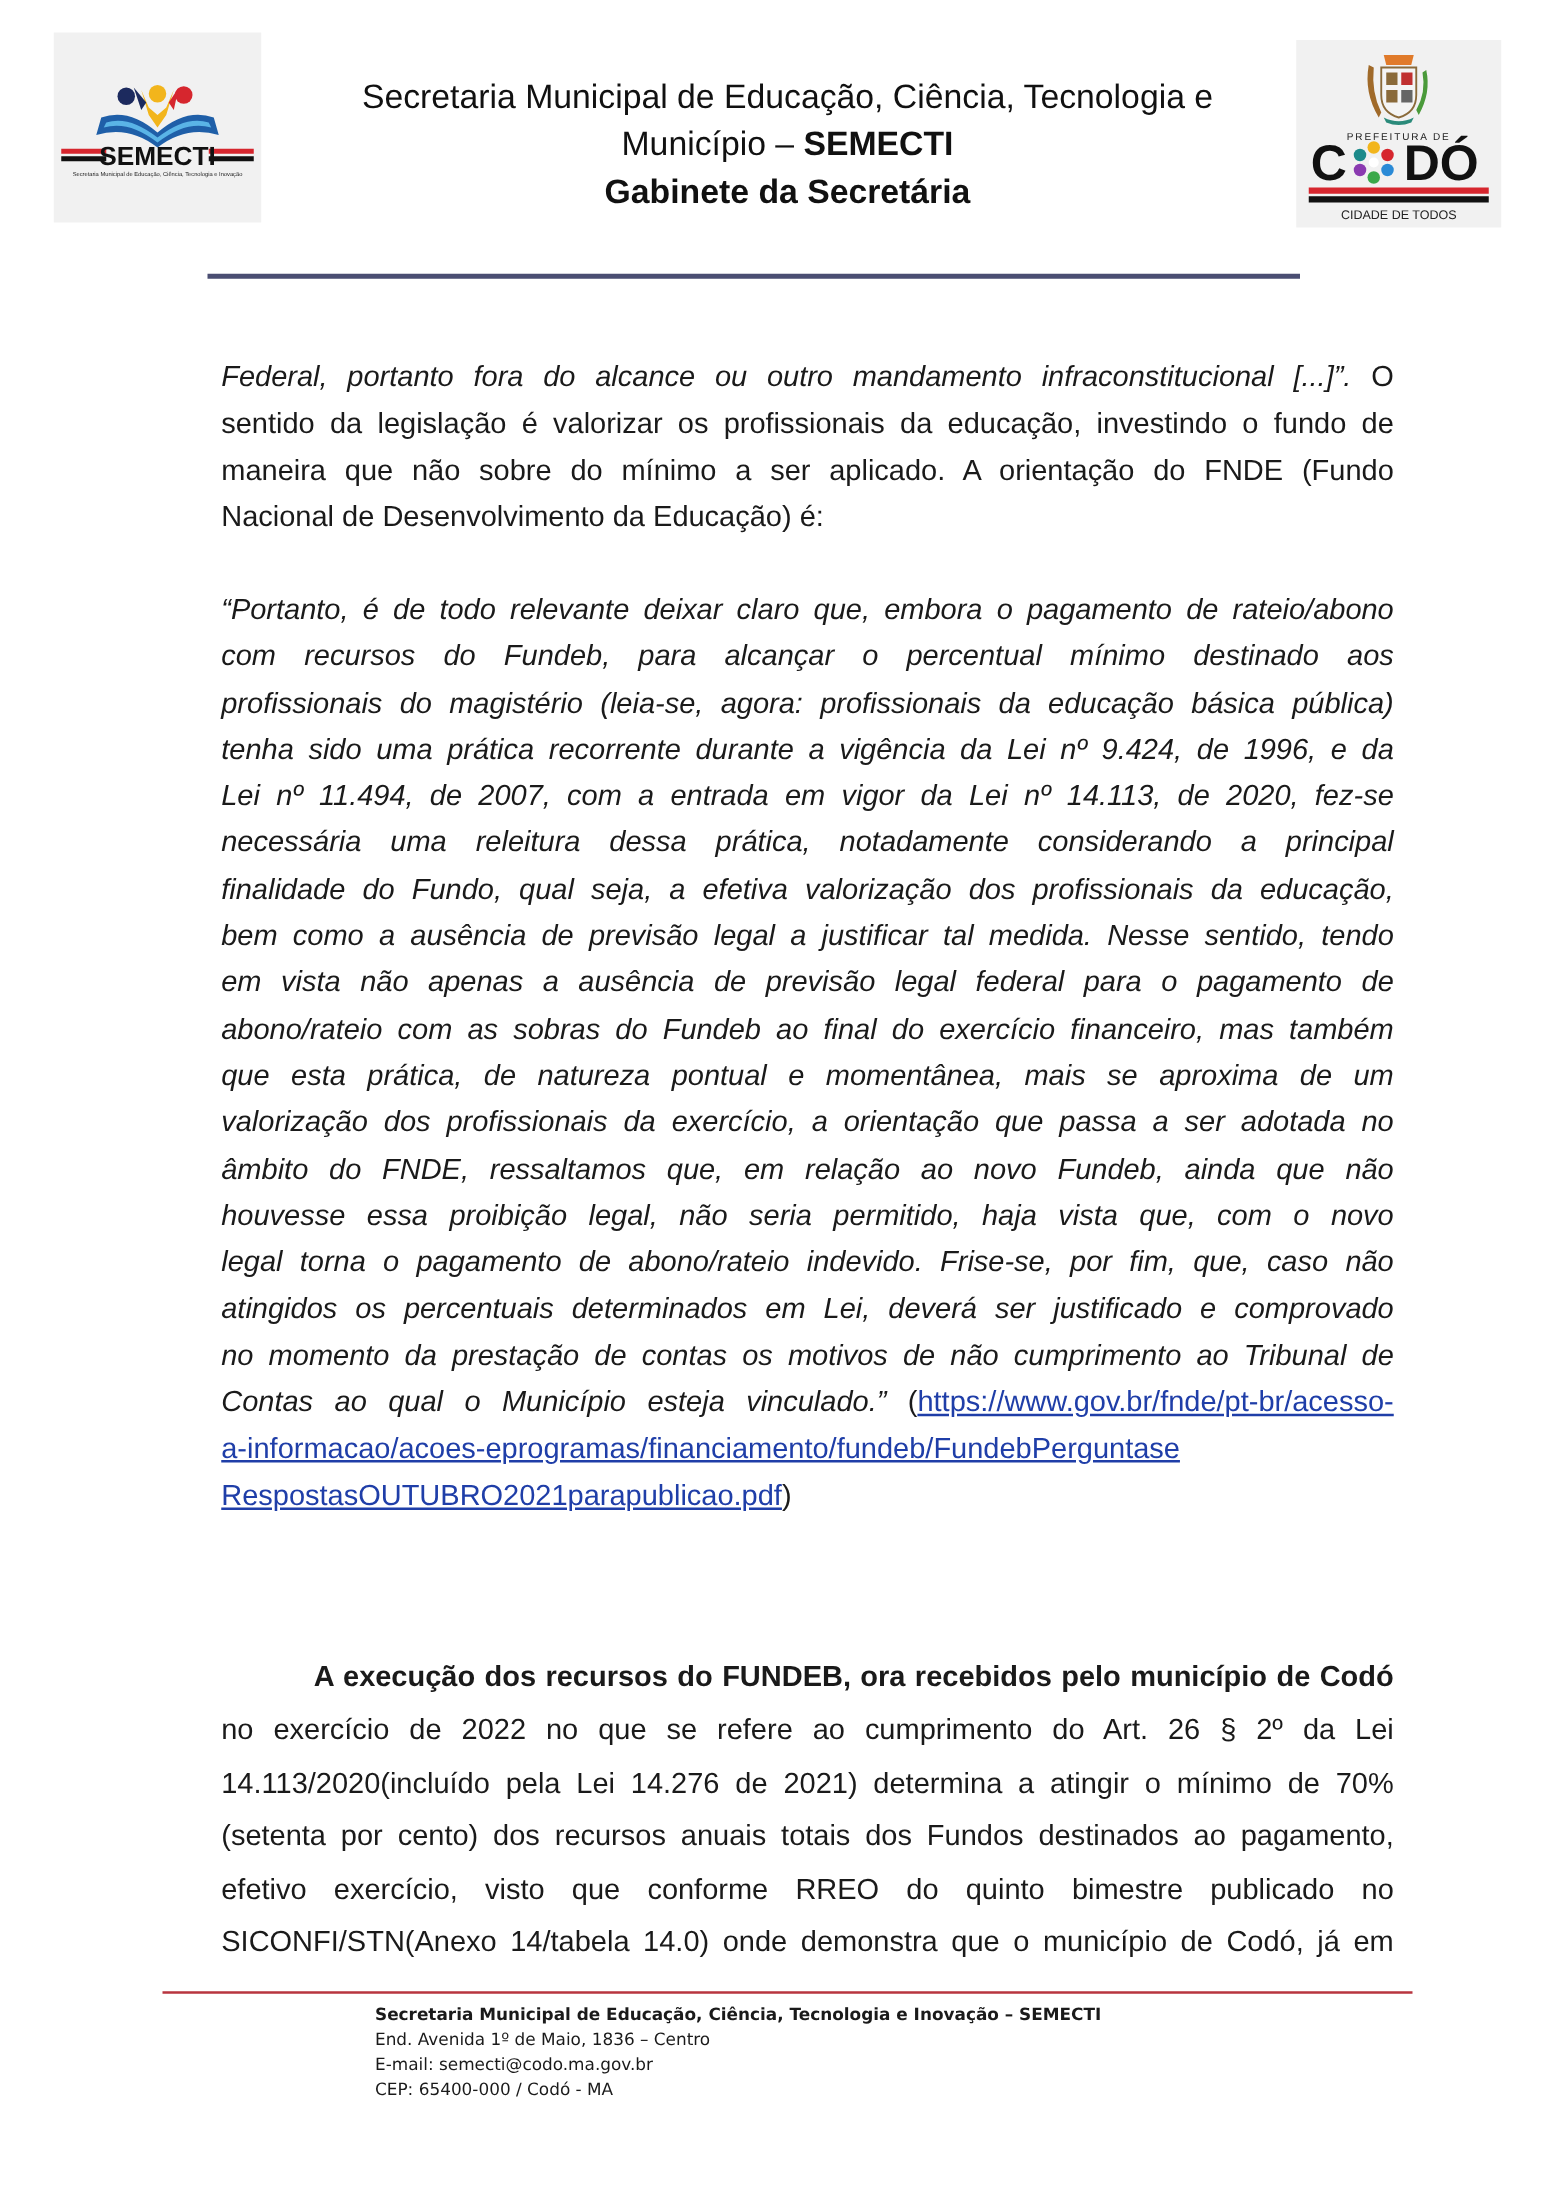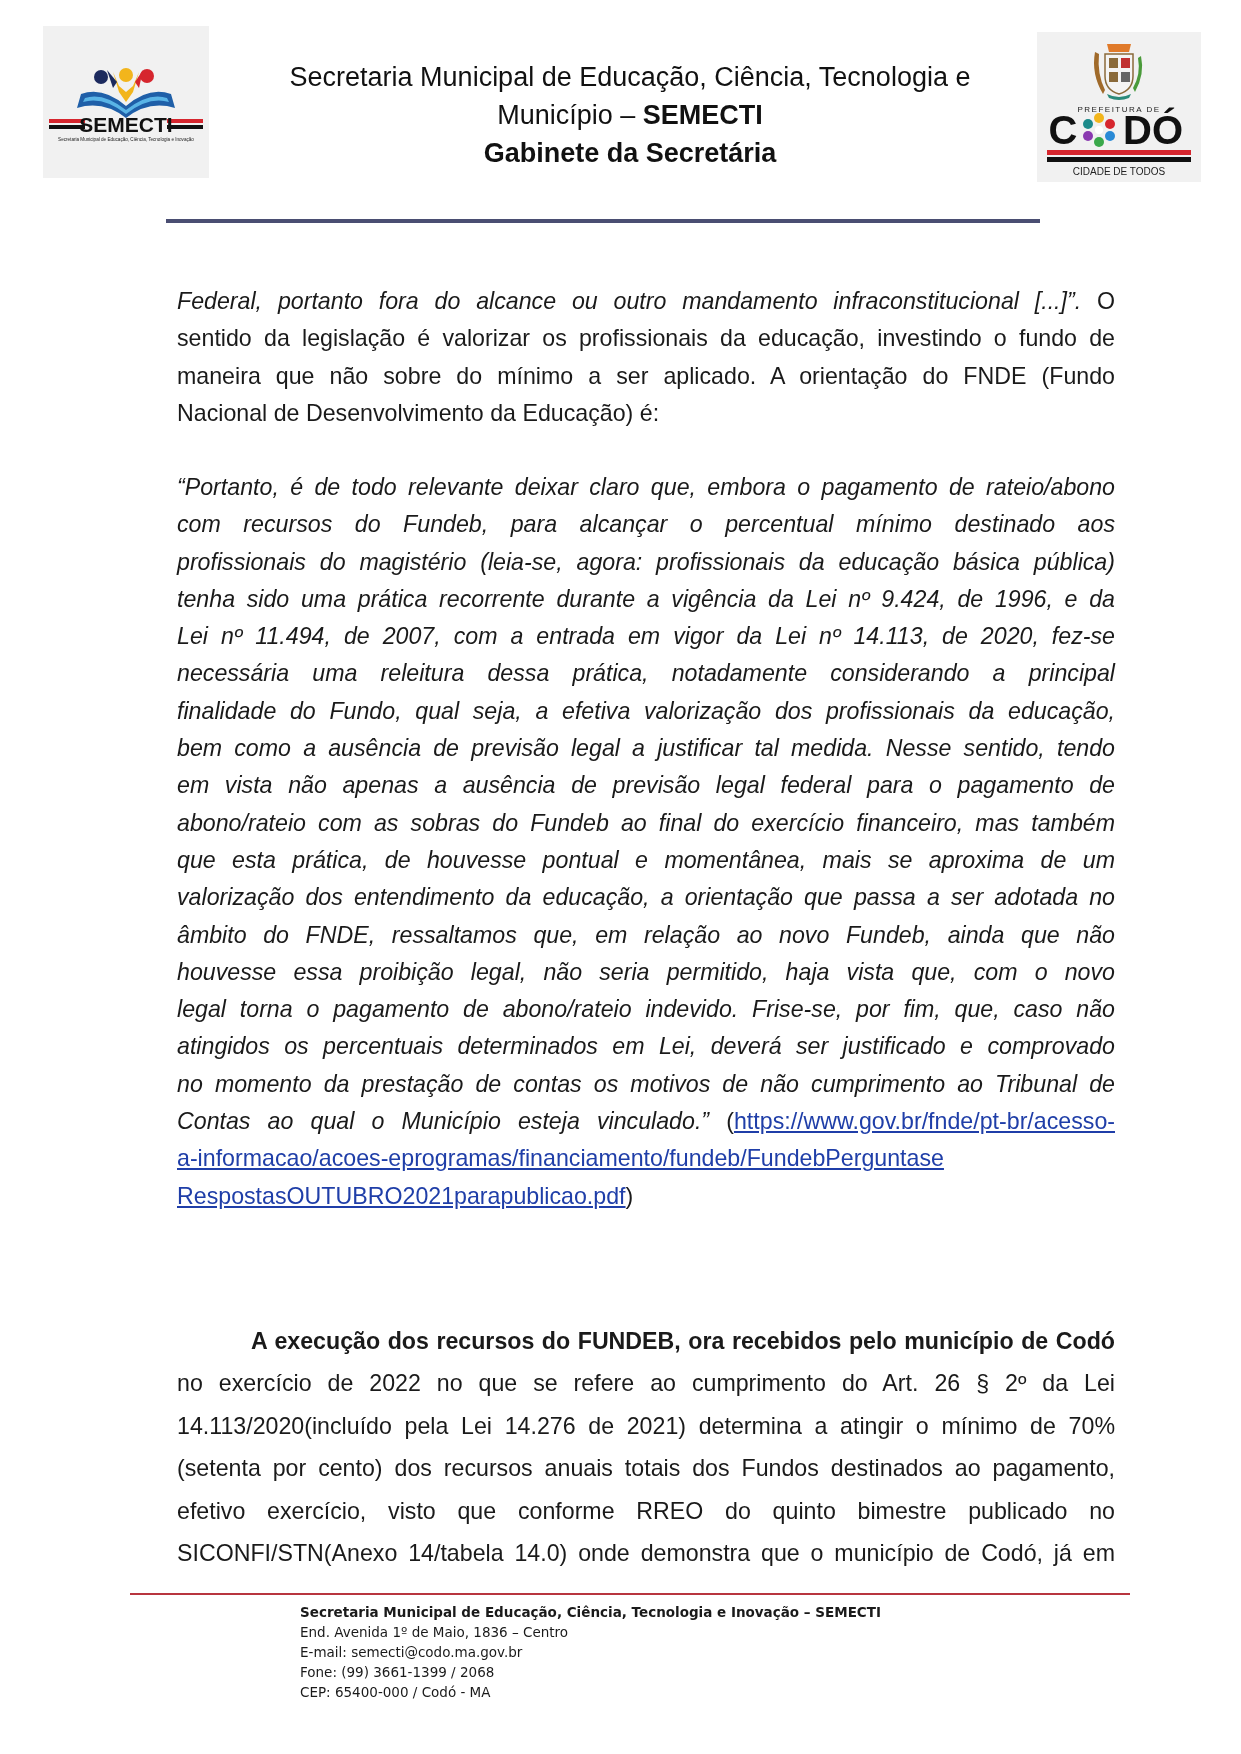--- a/index.html
+++ b/index.html
@@ -104,22 +104,22 @@
   <span class="line-j" style="white-space: normal; text-align-last: justify;">“Portanto, é de todo relevante deixar claro que, embora o pagamento de rateio/abono</span>
   <span class="line-j" style="white-space: normal; text-align-last: justify;">com recursos do Fundeb, para alcançar o percentual mínimo destinado aos</span>
   <span class="line-j" style="white-space: normal; text-align-last: justify;">profissionais do magistério (leia-se, agora: profissionais da educação básica pública)</span>
   <span class="line-j" style="white-space: normal; text-align-last: justify;">tenha sido uma prática recorrente durante a vigência da Lei nº 9.424, de 1996, e da</span>
   <span class="line-j" style="white-space: normal; text-align-last: justify;">Lei nº 11.494, de 2007, com a entrada em vigor da Lei nº 14.113, de 2020, fez-se</span>
   <span class="line-j" style="white-space: normal; text-align-last: justify;">necessária uma releitura dessa prática, notadamente considerando a principal</span>
   <span class="line-j" style="white-space: normal; text-align-last: justify;">finalidade do Fundo, qual seja, a efetiva valorização dos profissionais da educação,</span>
   <span class="line-j" style="white-space: normal; text-align-last: justify;">bem como a ausência de previsão legal a justificar tal medida. Nesse sentido, tendo</span>
   <span class="line-j" style="white-space: normal; text-align-last: justify;">em vista não apenas a ausência de previsão legal federal para o pagamento de</span>
   <span class="line-j" style="white-space: normal; text-align-last: justify;">abono/rateio com as sobras do Fundeb ao final do exercício financeiro, mas também</span>
-  <span class="line-j" style="white-space: normal; text-align-last: justify;">que esta prática, de houvesse pontual e momentânea, mais se aproxima de um</span>
-  <span class="line-j" style="white-space: normal; text-align-last: justify;">valorização dos entendimento da educação, a orientação que passa a ser adotada no</span>
+  <span class="line-j" style="white-space: normal; text-align-last: justify;">que esta prática, de natureza pontual e momentânea, mais se aproxima de um</span>
+  <span class="line-j" style="white-space: normal; text-align-last: justify;">valorização dos profissionais da exercício, a orientação que passa a ser adotada no</span>
   <span class="line-j" style="white-space: normal; text-align-last: justify;">âmbito do FNDE, ressaltamos que, em relação ao novo Fundeb, ainda que não</span>
   <span class="line-j" style="white-space: normal; text-align-last: justify;">houvesse essa proibição legal, não seria permitido, haja vista que, com o novo</span>
   <span class="line-j" style="white-space: normal; text-align-last: justify;">legal torna o pagamento de abono/rateio indevido. Frise-se, por fim, que, caso não</span>
   <span class="line-j" style="white-space: normal; text-align-last: justify;">atingidos os percentuais determinados em Lei, deverá ser justificado e comprovado</span>
   <span class="line-j" style="white-space: normal; text-align-last: justify;">no momento da prestação de contas os motivos de não cumprimento ao Tribunal de</span>
   <span class="line-j" style="font-style: normal; white-space: normal; text-align-last: justify;"><span class="italic">Contas ao qual o Município esteja vinculado.”</span><span> (</span><a class="link">https://www.gov.br/fnde/pt-br/acesso-</a></span>
   <span class="line-l" style="font-style:normal;"><a class="link">a-informacao/acoes-eprogramas/financiamento/fundeb/FundebPerguntase</a></span>
   <span class="line-l" style="font-style:normal;"><a class="link">RespostasOUTUBRO2021parapublicao.pdf</a><span>)</span></span>
 </div>
 
@@ -131,15 +131,14 @@
   <span class="line-j" style="white-space: normal; text-align-last: justify;">efetivo exercício, visto que conforme RREO do quinto bimestre publicado no</span>
   <span class="line-j" style="white-space: normal; text-align-last: justify;">SICONFI/STN(Anexo 14/tabela 14.0) onde demonstra que o município de Codó, já em</span>
 </div>
 
 <div class="footer-rule"></div>
 
 <div class="footer">
   <div class="title">Secretaria Municipal de Educação, Ciência, Tecnologia e Inovação – SEMECTI</div>
   <div>End. Avenida 1º de Maio, 1836 – Centro</div>
   <div>E-mail: semecti@codo.ma.gov.br</div>
-  <div>Fone: (99) 3661-1399 / 2068</div>
   <div>CEP: 65400-000 / Codó - MA</div>
 </div>
 
 </body></html>

